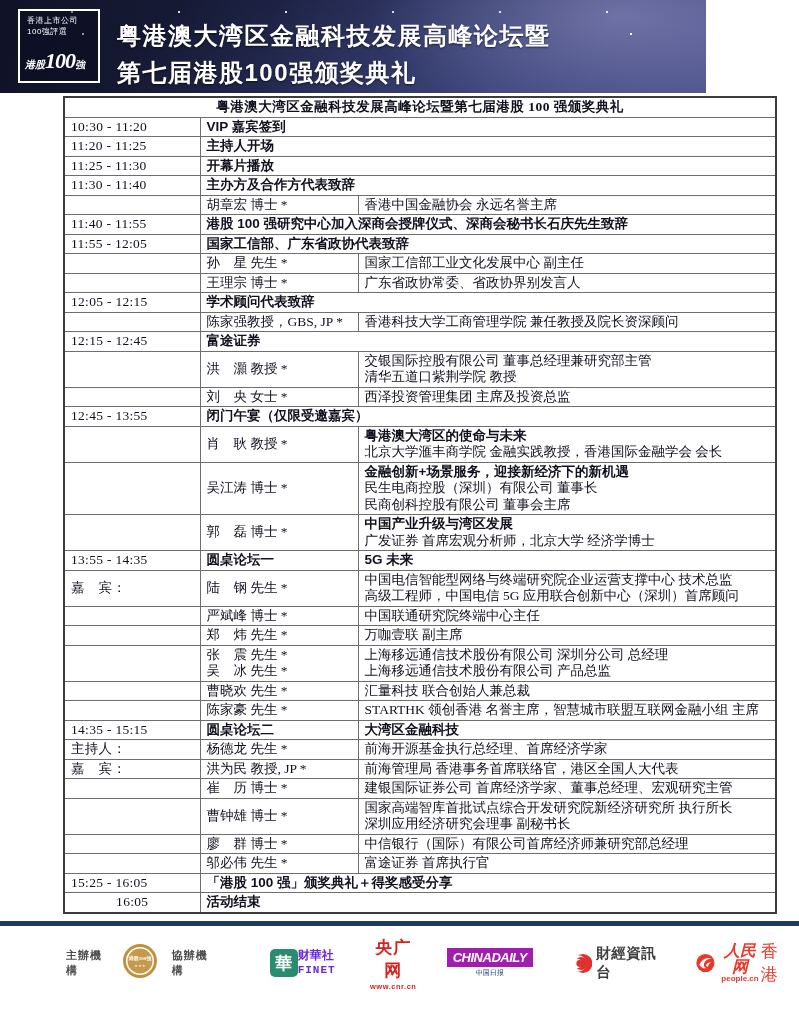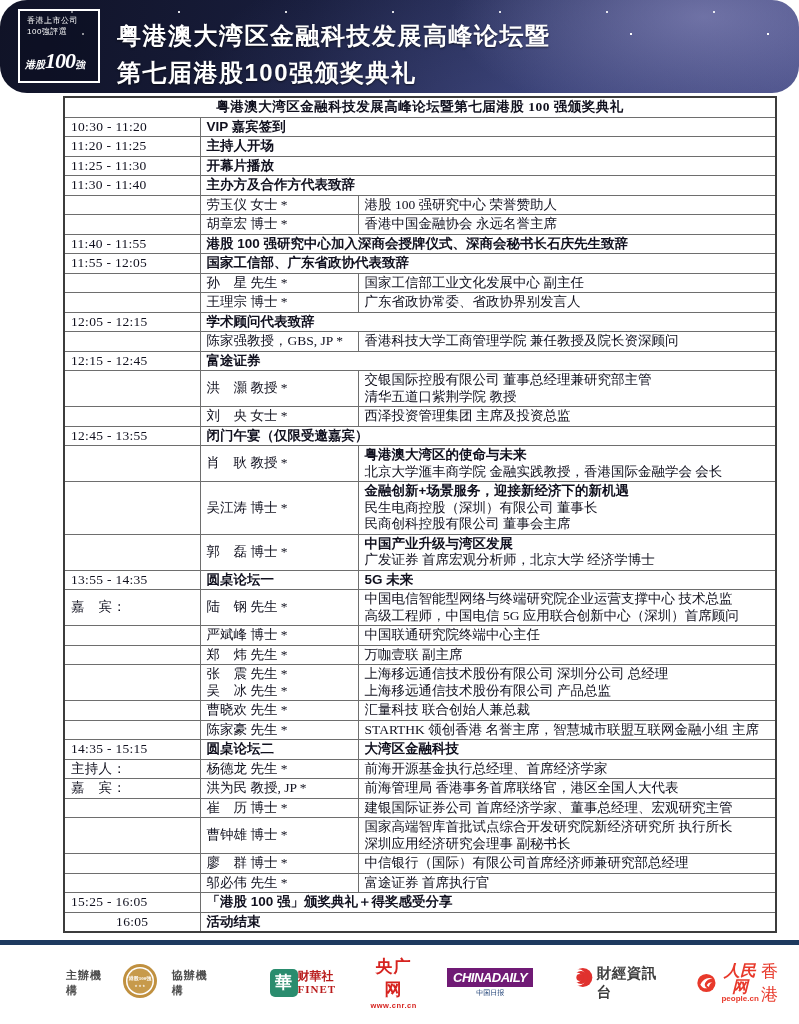--- a/index.html
+++ b/index.html
@@ -1,25 +1,25 @@
 <!DOCTYPE html>
 <html><head>
 <meta charset="utf-8">
 <style>
   * { margin:0; padding:0; box-sizing:border-box; }
   html,body { width:799px; height:1024px; overflow:hidden; background:#fff;
     font-family:"Liberation Serif","DejaVu Serif",serif; color:#14141e; }
 
   
-  .banner { position:relative; width:799px; height:93px;
+  .banner { position:relative; width:706px; height:93px;
     background:
       radial-gradient(ellipse 420px 180px at 88% 18%, rgba(150,150,200,0.55), rgba(150,150,200,0) 60%),
       radial-gradient(ellipse 600px 300px at 70% 130%, rgba(90,100,170,0.40), rgba(90,100,170,0) 65%),
       linear-gradient(100deg,#101327 0%,#181d3c 38%,#2c3360 68%,#464b82 100%);
-    overflow:hidden;border-radius:27px; }
+    overflow:hidden; }
   .banner .stars1, .banner .stars2 { content:""; position:absolute; inset:0; }
   .banner .stars1 { background-image:
       radial-gradient(1.2px 1.2px at 11px 17px,#fff 50%,transparent 55%),
       radial-gradient(1px 1px at 47px 62px,rgba(255,255,255,.85) 50%,transparent 55%),
       radial-gradient(1.6px 1.6px at 83px 34px,#fff 50%,transparent 55%),
       radial-gradient(1px 1px at 118px 81px,rgba(255,255,255,.7) 50%,transparent 55%),
       radial-gradient(1px 1px at 64px 103px,rgba(255,255,255,.9) 50%,transparent 55%),
       radial-gradient(1.2px 1.2px at 27px 88px,rgba(255,255,255,.8) 50%,transparent 55%);
     background-size:137px 119px; }
   .banner .stars2 { background-image:
@@ -60,32 +60,32 @@
   
   .footer-bar { margin-top:7px; width:799px; height:5px; }
   .footer-logos { display:flex; align-items:center; padding:10px 0 0 66px; }
   .org-label { font-family:"Liberation Sans","DejaVu Sans",sans-serif; font-weight:bold;
     font-size:11px; color:#4d4d4d; letter-spacing:1px; }
   .medal { margin:0 14px; }
   .logo-unit { display:flex; align-items:center; }
   .finet { margin-left:56px; }
   .finet-sq { width:28px; height:28px; border-radius:5px; display:flex; align-items:center;
     justify-content:center; color:#fff; font-size:17px; font-weight:bold; }
-  .finet-txt { font-family:Liberation Serif, serif;
-    font-weight:bold; color:#b91c1c; font-size:12px; line-height:1.1; }
+  .finet-txt { font-family:Liberation Mono, monospace;
+    font-weight:bold; color:#6d28d9; font-size:12px; line-height:1.1; }
   .finet-txt .en { font-size:11px; letter-spacing:1px; }
   .cnr { margin-left:34px; text-align:center;
     font-family:"Liberation Sans","DejaVu Sans",sans-serif; font-weight:bold; }
   .cnr .zh { font-size:17px; letter-spacing:1px; }
   .cnr .en { font-size:7.5px; letter-spacing:.5px; }
   .cd { margin-left:30px; text-align:center; }
   .cd-box { color:#fff; font-family:"Liberation Sans","DejaVu Sans",sans-serif;
     font-weight:bold; font-style:italic; font-size:13px; padding:2px 6px; letter-spacing:-.5px; }
   .cd-sub { font-size:7px; margin-top:1px; }
-  .cjzx { margin-left:36px; align-items:flex-start; }
+  .cjzx { margin-left:36px; align-items:center; }
   .cjzx-txt { margin-left:4px; font-family:"Liberation Sans","DejaVu Sans",sans-serif;
     font-weight:bold; font-size:14.5px; color:#3f3f3f; letter-spacing:.5px; }
   .people { margin-left:34px; align-items:center; }
   .people-mid { margin-left:3px; text-align:center; line-height:1; }
   .people-zh { font-family:"Liberation Serif",serif; font-weight:bold; font-style:italic; font-size:16px; }
   .people-en { font-family:"Liberation Sans","DejaVu Sans",sans-serif; font-weight:bold; font-size:8px; }
   .people-hk { margin-left:0; font-size:17px; letter-spacing:5px; font-weight:500; }
 </style>
 </head>
 <body>
@@ -131,29 +131,20 @@
           <td class="time-cell">11:25 - 11:30</td>
           <td colspan="2" class="event-title">开幕片播放</td>
         </tr>
         <tr>
           <td class="time-cell">11:30 - 11:40</td>
           <td colspan="2" class="event-title">主办方及合作方代表致辞</td>
         </tr>
         <tr>
           <td class="time-cell"></td>
           <td>
-            <div>劳玉仪 女士 *</div>
-          </td>
-          <td class="desc-cell">
-            <div>港股 100 强研究中心 荣誉赞助人</div>
-          </td>
-        </tr>
-        <tr>
-          <td class="time-cell"></td>
-          <td>
             <div>胡章宏 博士 *</div>
           </td>
           <td class="desc-cell">
             <div>香港中国金融协会 永远名誉主席</div>
           </td>
         </tr>
         <tr>
           <td class="time-cell">11:40 - 11:55</td>
           <td colspan="2" class="event-title">港股 100 强研究中心加入深商会授牌仪式、深商会秘书长石庆先生致辞</td>
         </tr>
@@ -410,21 +401,21 @@
 
   <span class="logo-unit cnr">
     <span>
       <div class="zh" style="color: rgb(214, 35, 31);">央广网</div>
       <div class="en" style="color: rgb(214, 35, 31);">www.cnr.cn</div>
     </span>
   </span>
 
   <span class="logo-unit cd">
     <span>
-      <div class="cd-box" style="background: #701a75;">CHINADAILY</div>
+      <div class="cd-box" style="background: #a21caf;">CHINADAILY</div>
       <div class="cd-sub" style="color: rgb(18, 54, 110);">中国日报</div>
     </span>
   </span>
 
   <span class="logo-unit cjzx">
     <svg width="27" height="27" viewBox="0 0 27 27">
       <circle cx="16" cy="13.5" r="11" fill="#e0312e"></circle>
       <circle cx="10.5" cy="13.5" r="9.5" fill="#ffffff"></circle>
       <circle cx="14" cy="13.5" r="7.5" fill="#e0312e"></circle>
       <circle cx="9.5" cy="13.5" r="5.5" fill="#ffffff"></circle>

